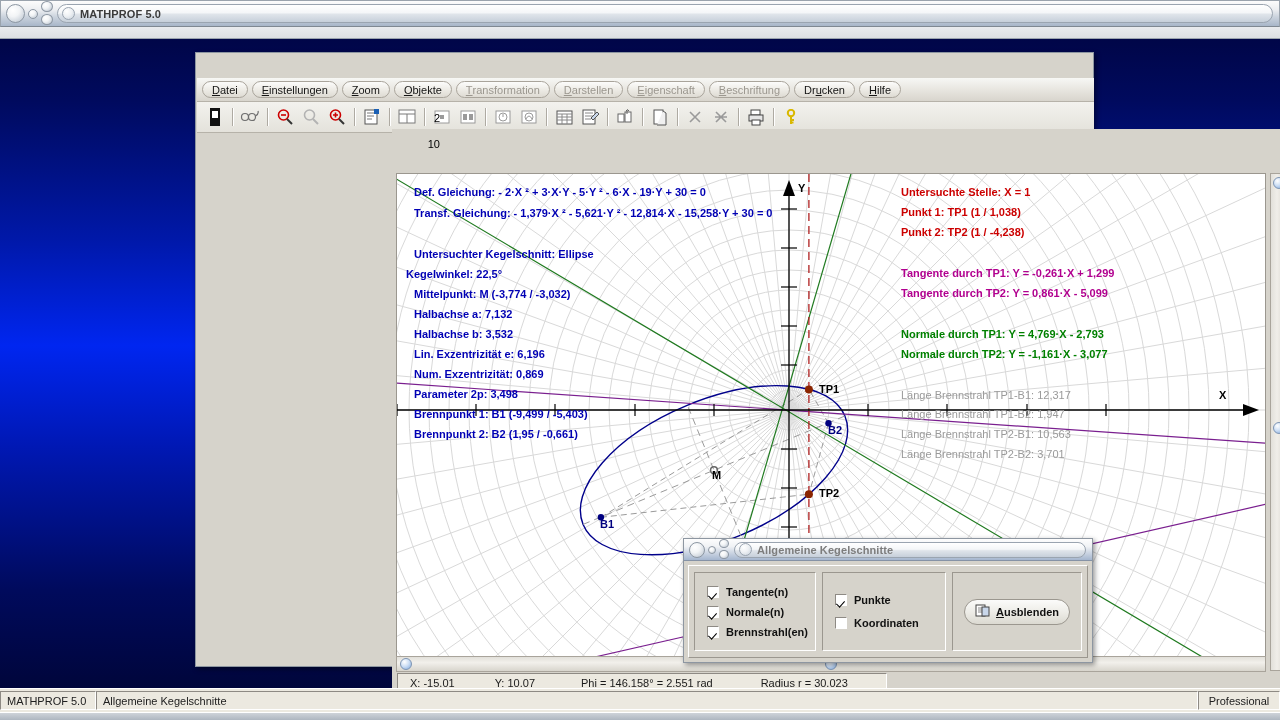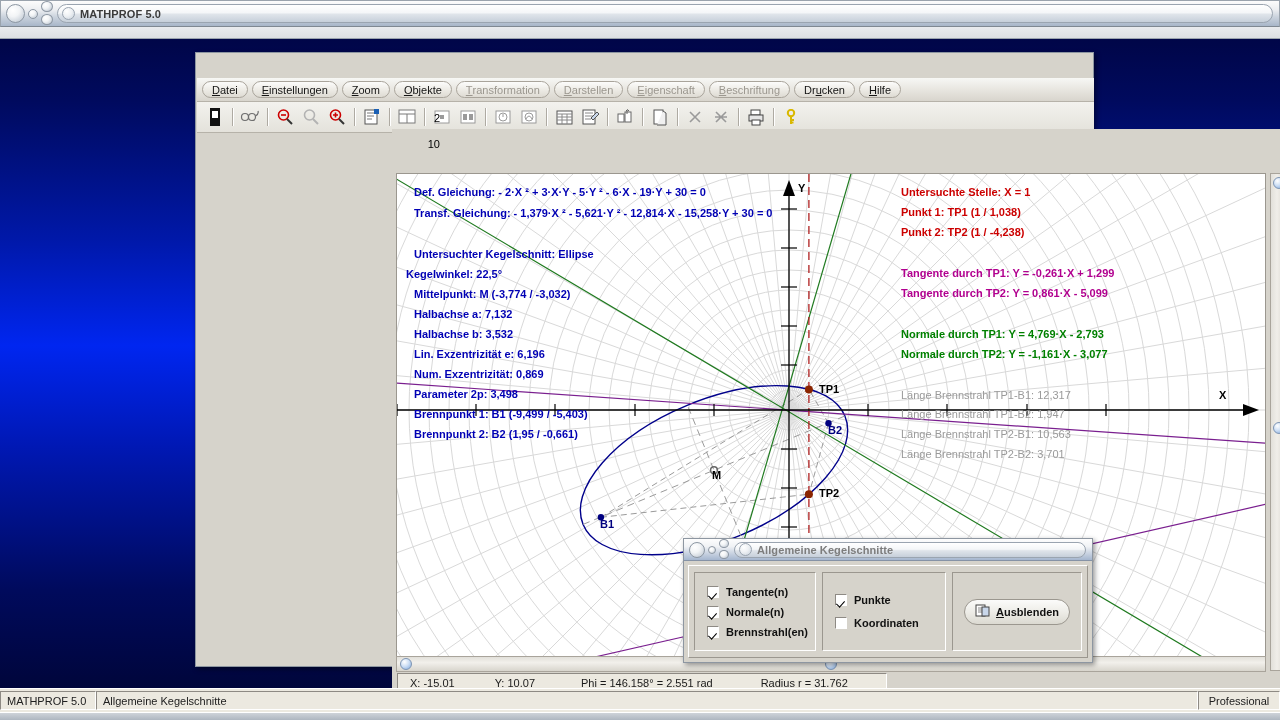--- a/index.html
+++ b/index.html
@@ -712,21 +712,21 @@
       </div>
       <div id="hscroll">
         <div class="hthumb-circ" style="left:3px;"></div>
         <div class="hthumb-circ" style="left:428px;"></div>
       </div>
 
       <div id="mdi-status">
         <span class="st-x">X: -15.01</span>
         <span class="st-y">Y: 10.07</span>
         <span class="st-phi">Phi = 146.158° = 2.551 rad</span>
-        <span class="st-r">Radius r = 31.762</span>
+        <span class="st-r">Radius r = 30.023</span>
       </div>
     </div>
   </div>
 
   <div id="opt-dialog">
     <div class="titlebar">
       <div class="tb-gadgets">
         <div class="tb-circle tb-c1"></div>
         <div class="tb-circle tb-c2"></div>
         <div class="tb-circle tb-c3"></div>

